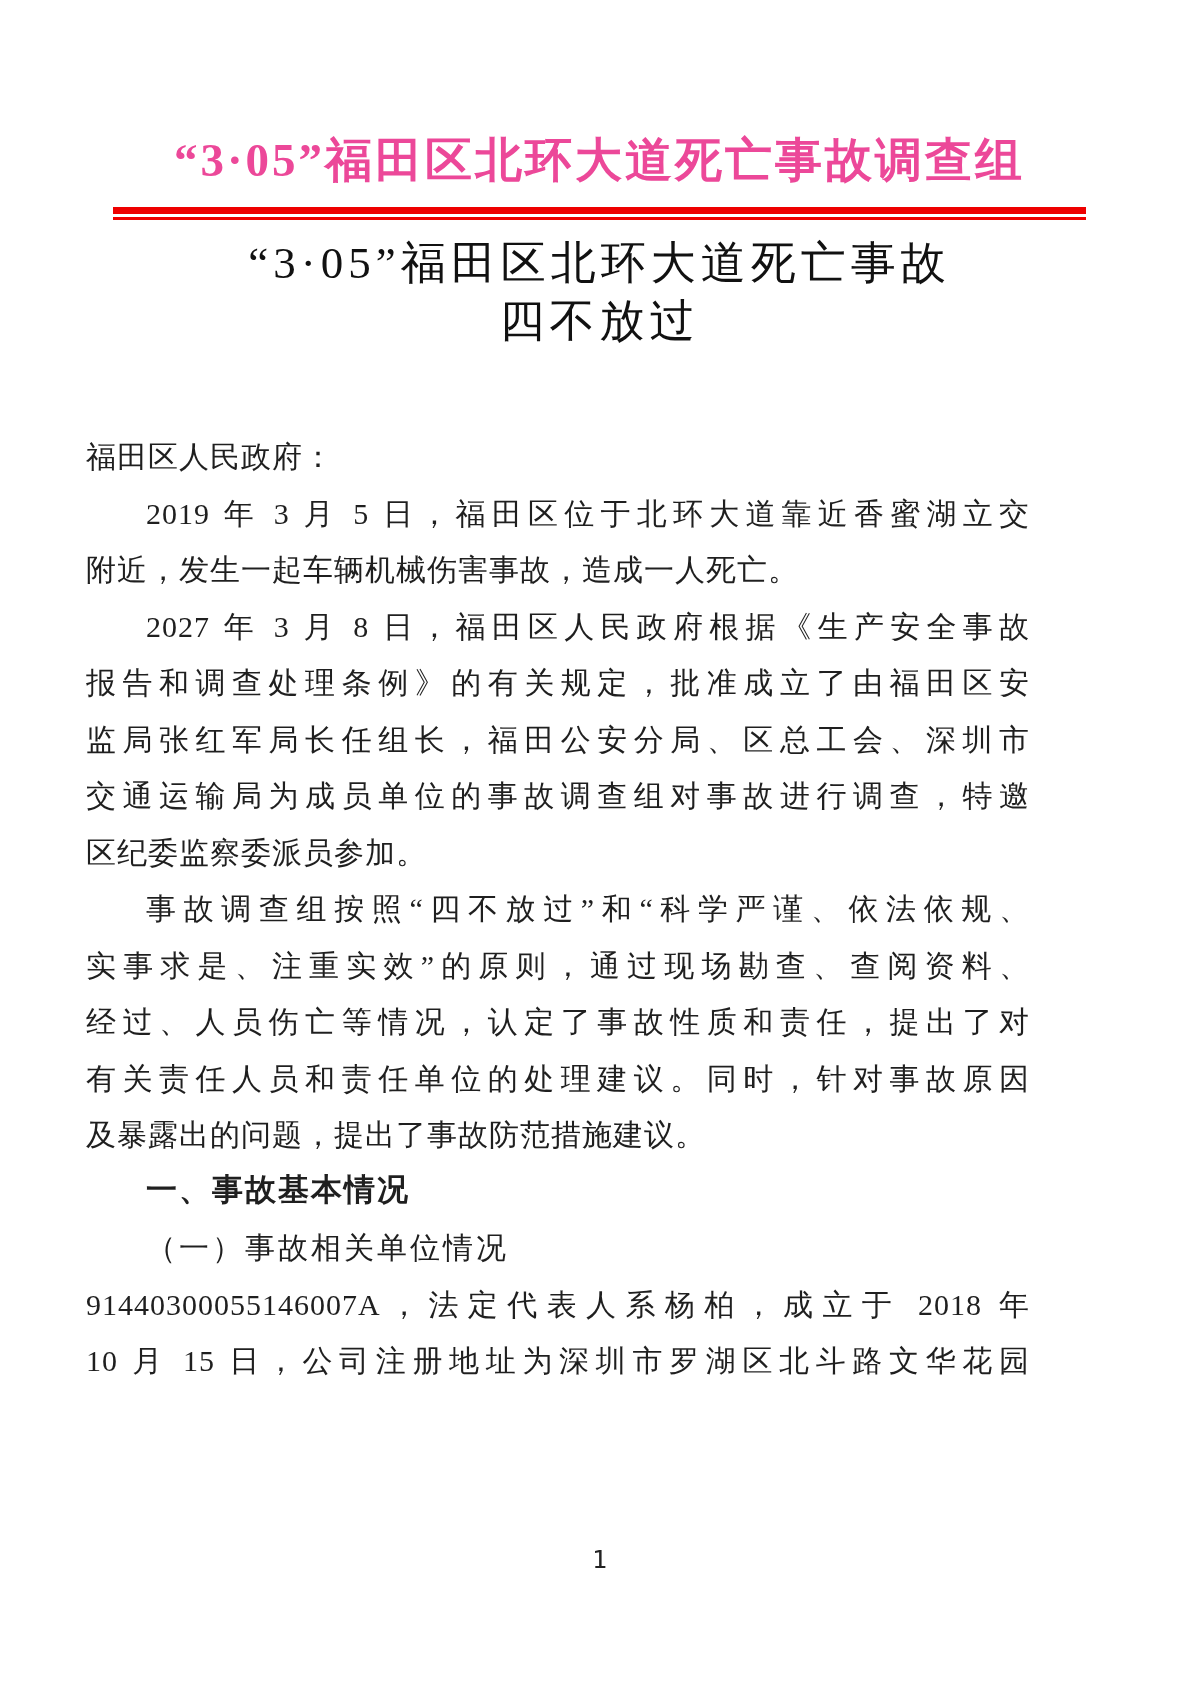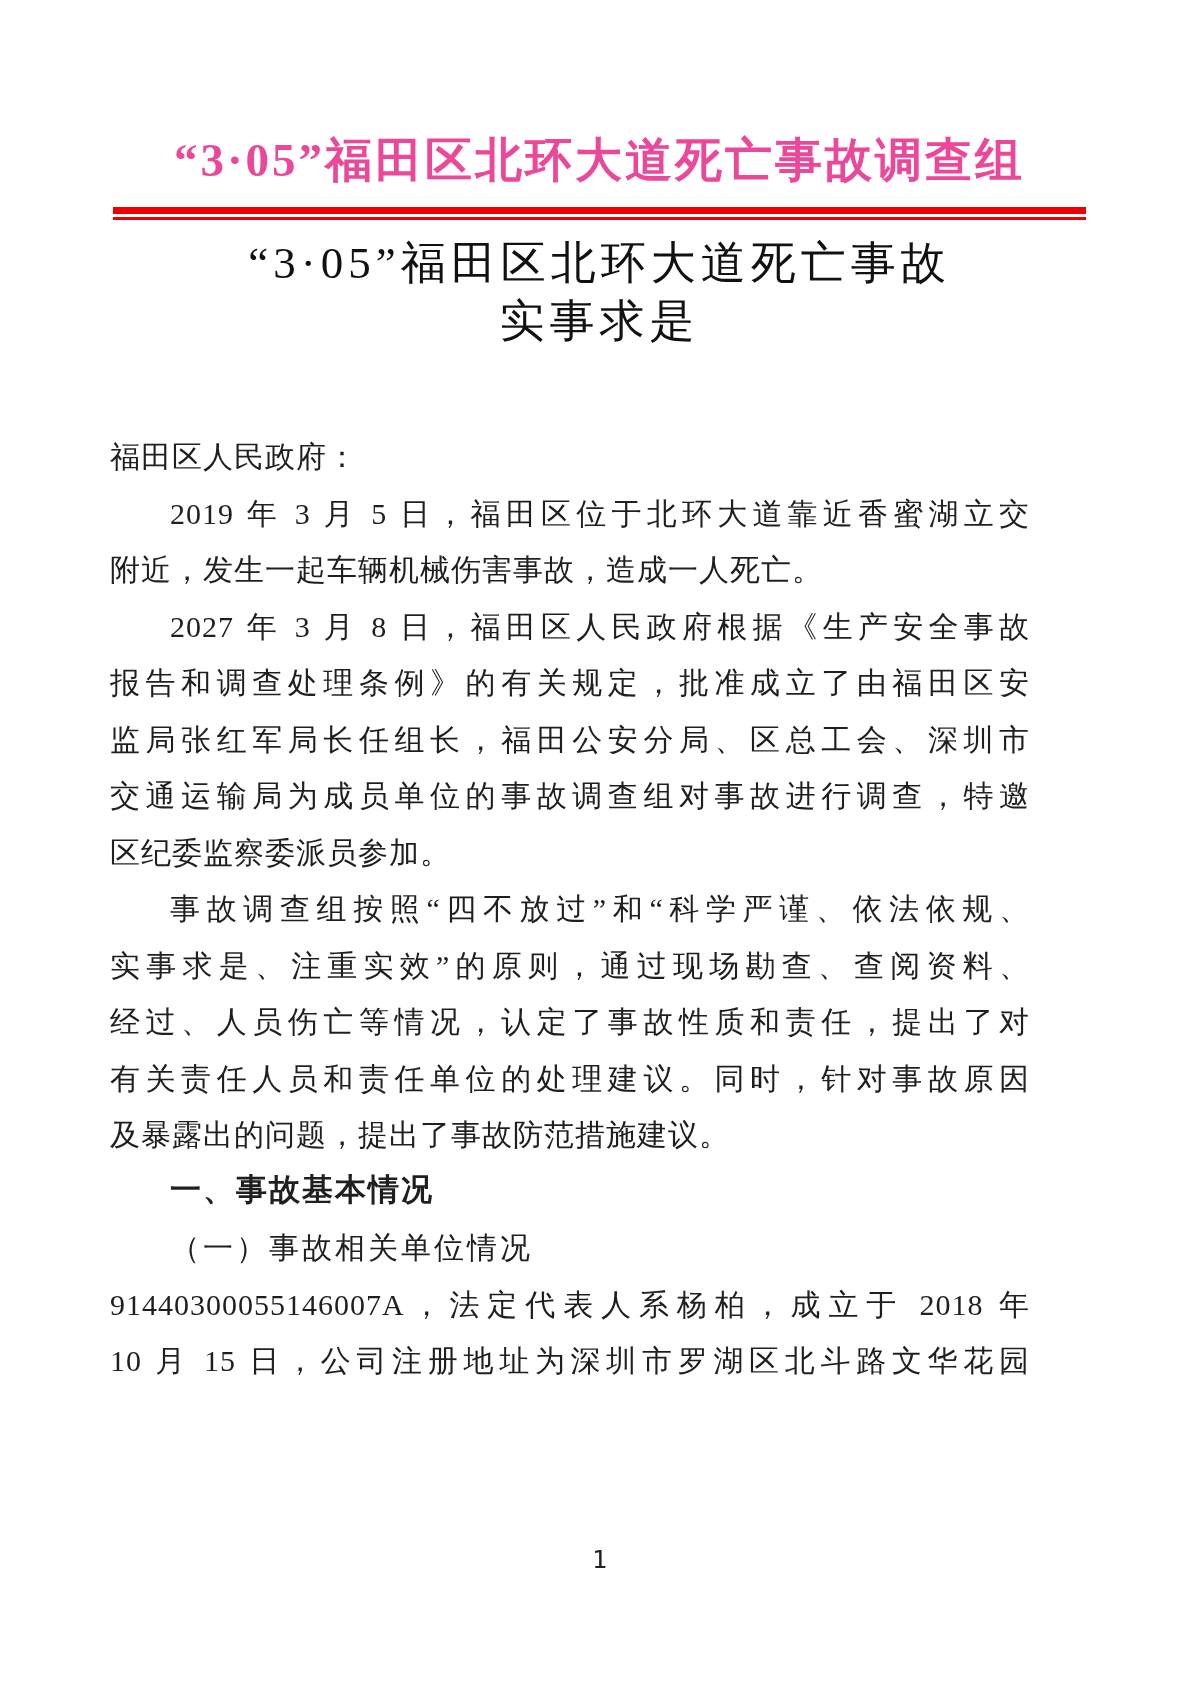--- a/index.html
+++ b/index.html
@@ -48,21 +48,21 @@
     margin-top: 14px;
     text-align: center;
     font-weight: normal;
     font-size: 45px;
     line-height: 58px;
     letter-spacing: 5px;
     color: #111111;
   }
   
   .doc-body {
-    margin: 79px 169px 0 110px; 
+    margin: 79px 169px 0 86px; 
     font-size: 30px;
     color: #1f1f1f;
   }
   .line {
     height: 56.5px;
     line-height: 56.5px;
     letter-spacing: 1px;
     white-space: normal;
   }
   .line.full {
@@ -107,21 +107,21 @@
     <span class="masthead-text">“3·05”福田区北环大道死亡事故调查组</span>
   </div>
 
   <div class="masthead-rule">
     <div class="rule-thick"></div>
     <div class="rule-thin"></div>
   </div>
 
   <div class="doc-title">
     <div>“3·05”福田区北环大道死亡事故</div>
-    <div>实事求是</div>
+    <div>四不放过</div>
   </div>
 
   <div class="doc-body">
     <div class="line end">福田区人民政府：</div>
     <div class="line full indent">2019 年 3 月 5 日，福田区位于北环大道靠近香蜜湖立交</div>
     <div class="line end">附近，发生一起车辆机械伤害事故，造成一人死亡。</div>
     <div class="line full indent">2027 年 3 月 8 日，福田区人民政府根据《生产安全事故</div>
     <div class="line full">报告和调查处理条例》的有关规定，批准成立了由福田区安</div>
     <div class="line full">监局张红军局长任组长，福田公安分局、区总工会、深圳市</div>
     <div class="line full">交通运输局为成员单位的事故调查组对事故进行调查，特邀</div>

